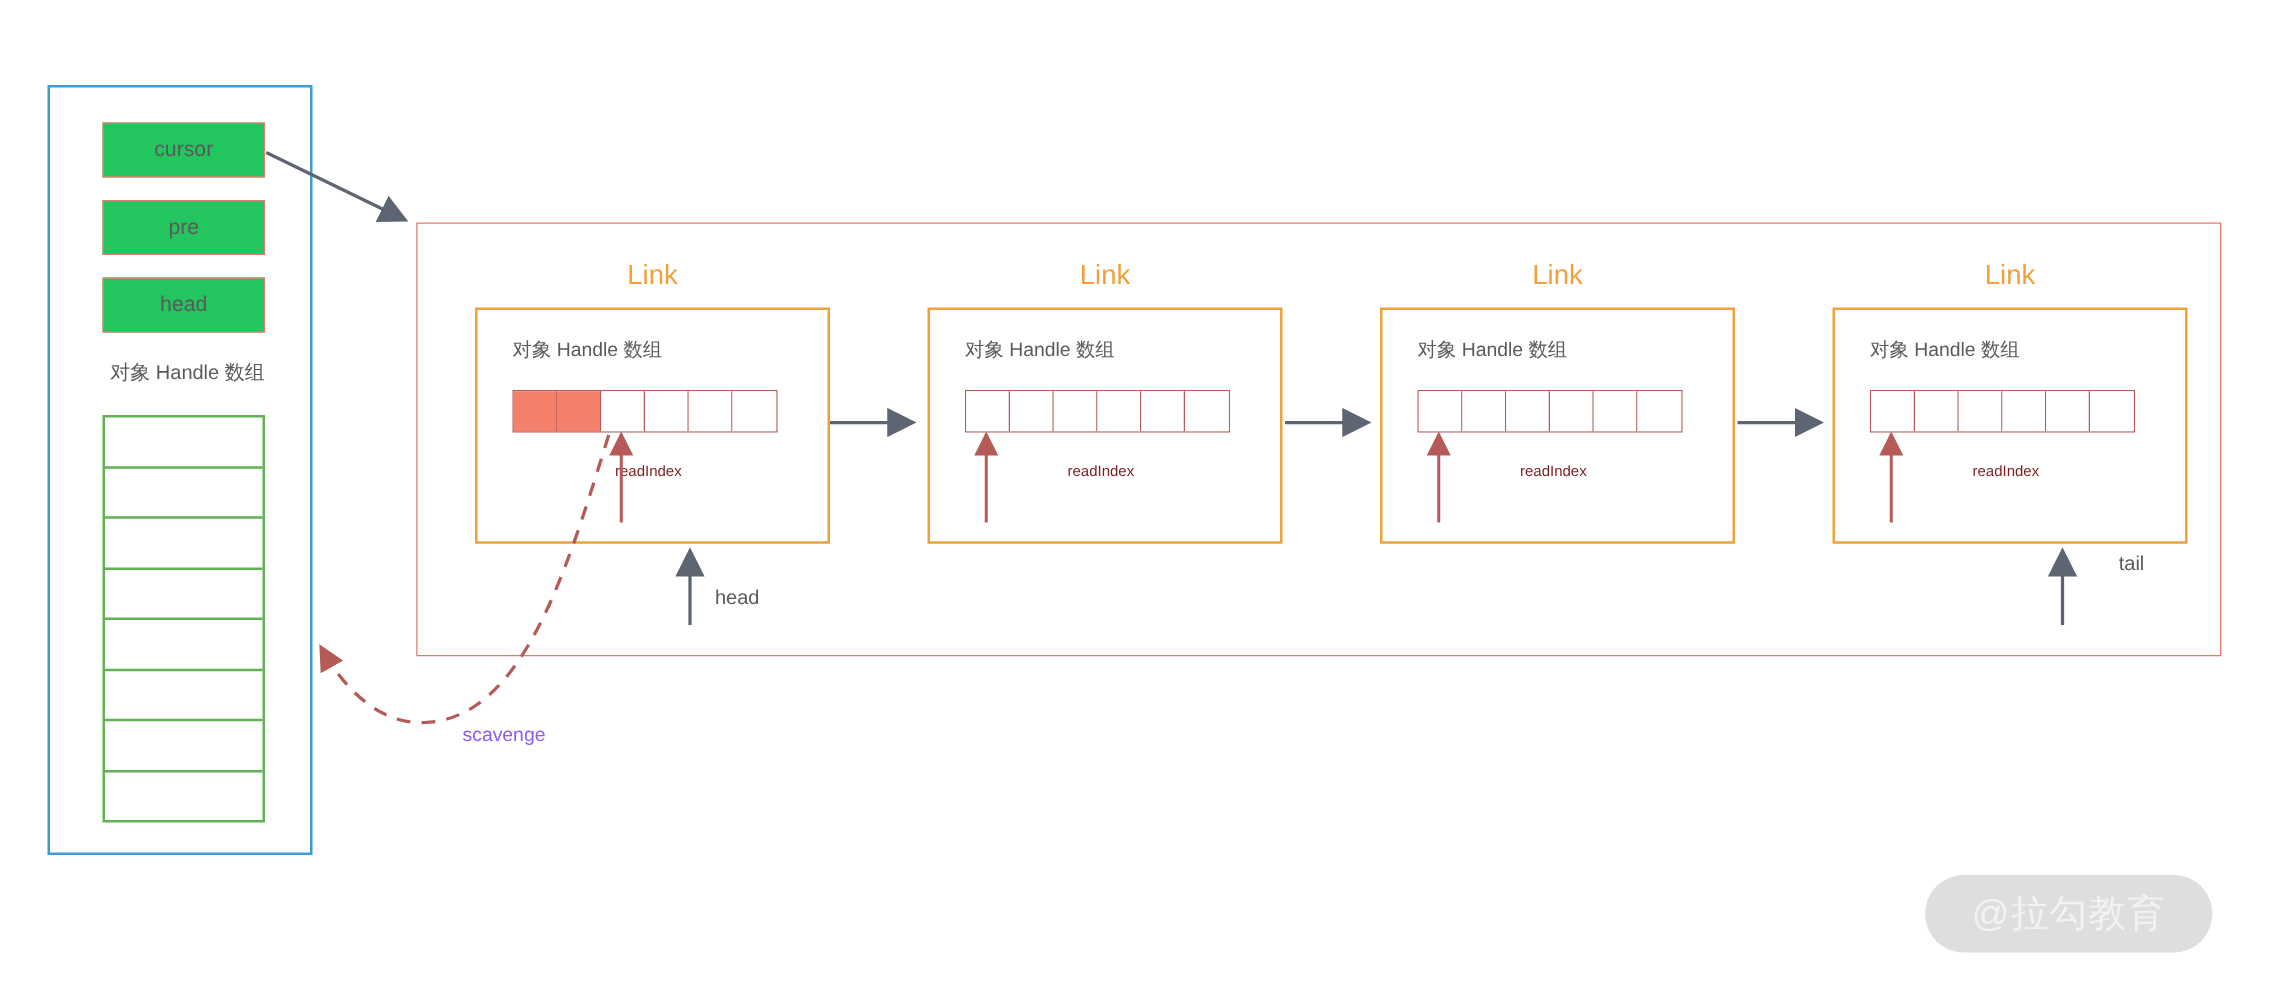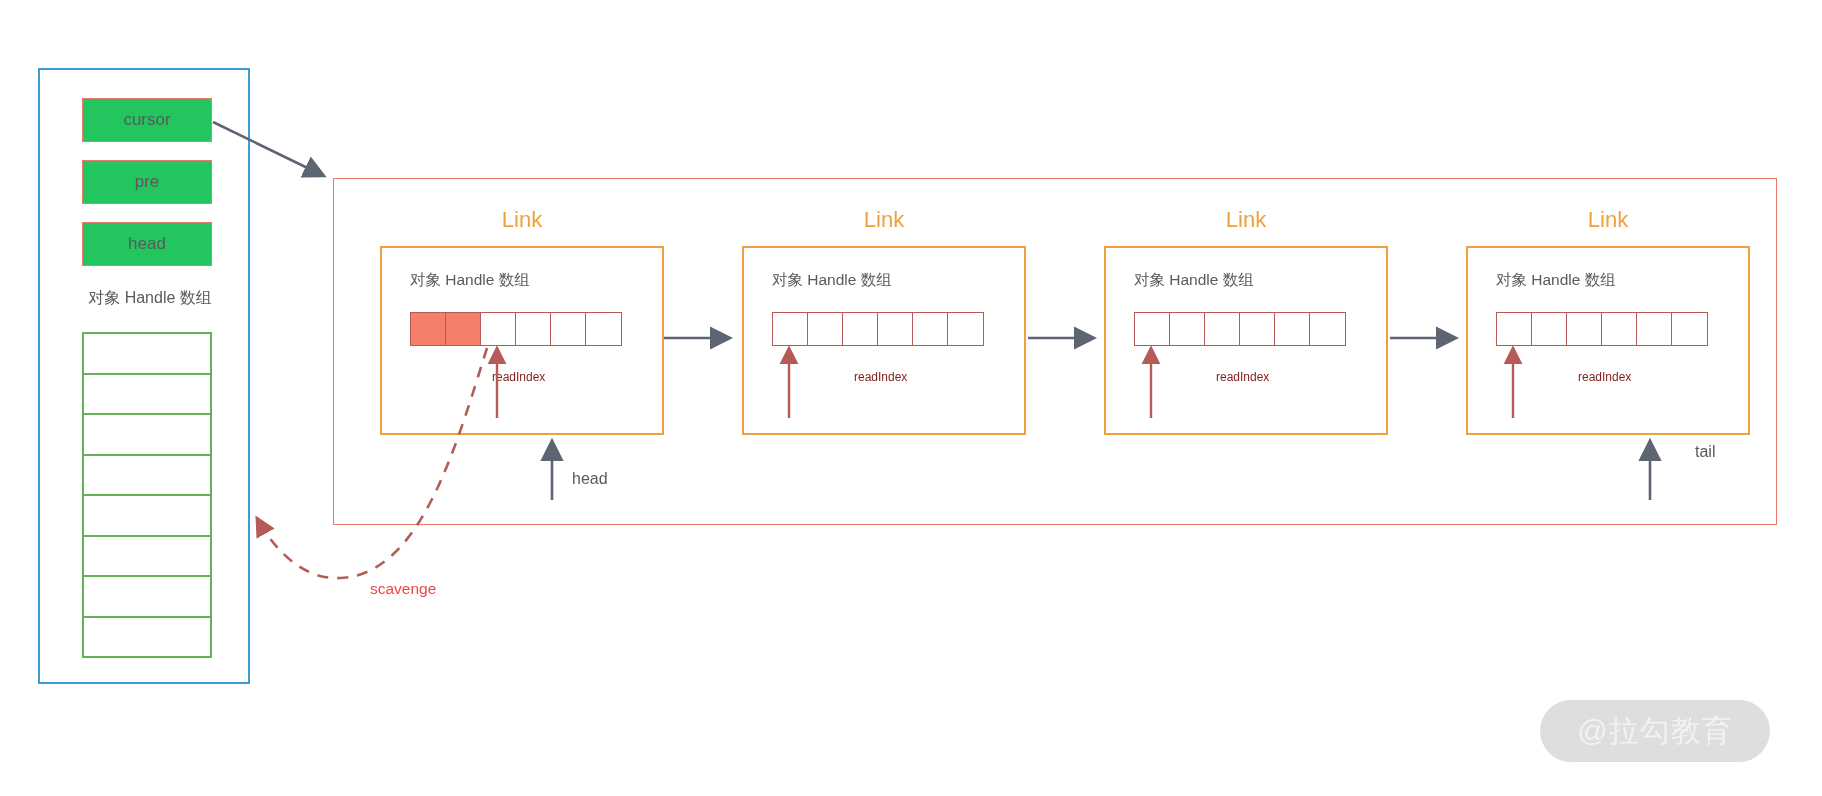--- a/index.html
+++ b/index.html
@@ -171,21 +171,21 @@
   .ptr-label {
     position: absolute;
     color: #5A5A5A;
     font-size: 16px;
     white-space: nowrap;
   }
   .scavenge-label {
     position: absolute;
     left: 370px;
     top: 580px;
-    color: #ef4444;
+    color: #8b5cf6;
     font-size: 15.5px;
   }
 
   
   .watermark {
     position: absolute;
     left: 1540px;
     top: 700px;
     width: 230px;
     height: 62px;

